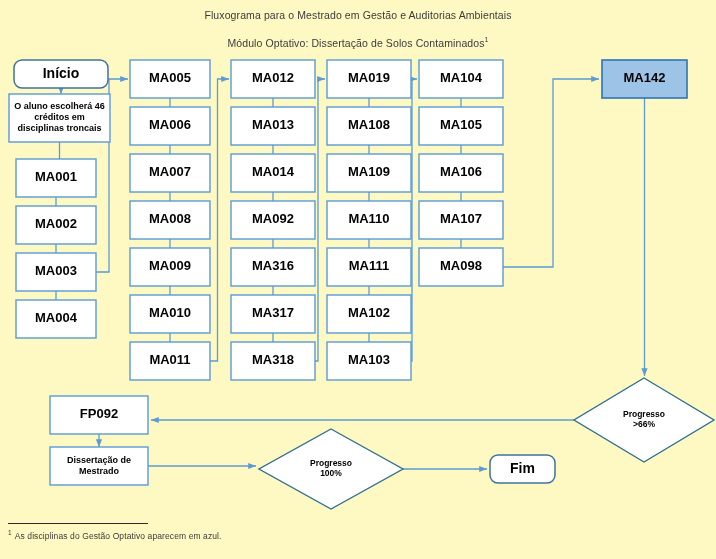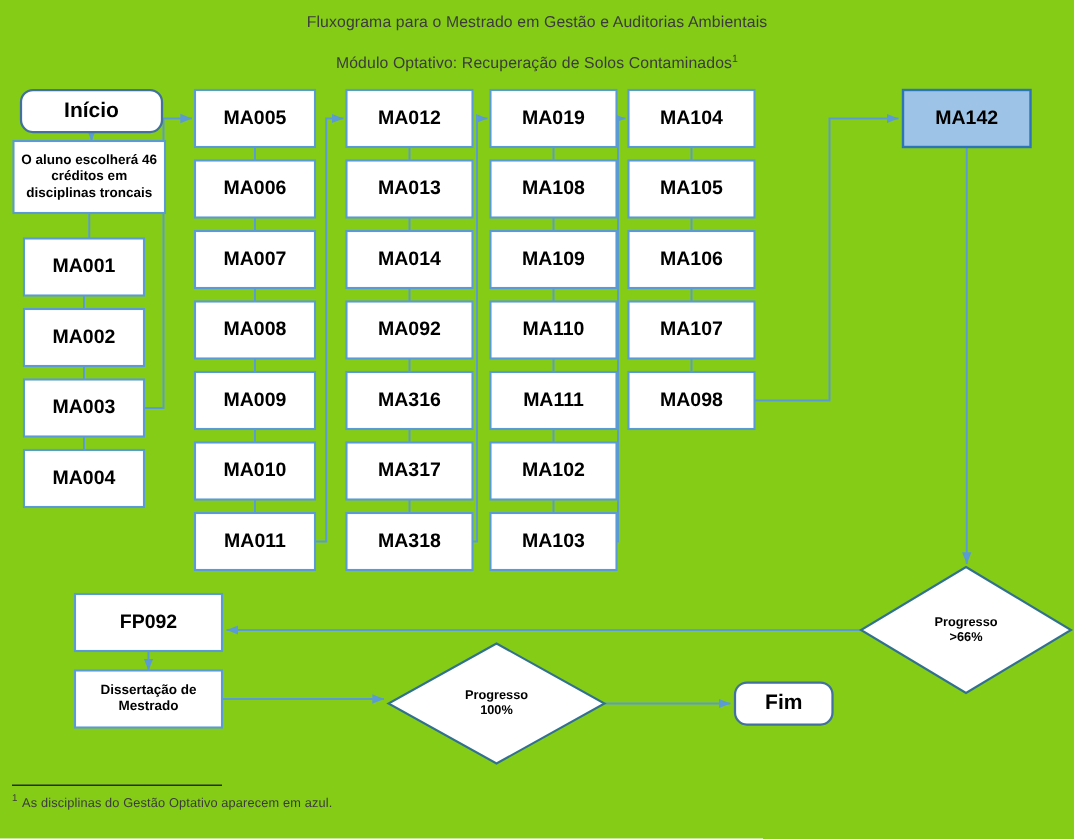--- a/index.html
+++ b/index.html
@@ -9,21 +9,21 @@
     background: #ffffff;
   }
   body {
     font-family: "Liberation Sans", sans-serif;
     color: #000000;
   }
   #page {
     position: relative;
     width: 716px;
     height: 559px;
-    background: #84cc16;
+    background: #fef9c3;
     overflow: hidden;
   }
   .title-block {
     position: absolute;
     left: 0;
     top: 0;
     width: 716px;
     text-align: center;
   }
   .title-line-1 {
@@ -116,21 +116,21 @@
     margin-right: 3px;
   }
 </style>
 </head>
 <body>
 
 <div id="page">
 
   <div class="title-block">
     <div class="title-line-1">Fluxograma para o Mestrado em Gestão e Auditorias Ambientais</div>
-    <div class="title-line-2"><span>Módulo Optativo: Recuperação de Solos Contaminados</span><sup>1</sup></div>
+    <div class="title-line-2"><span>Módulo Optativo: Dissertação de Solos Contaminados</span><sup>1</sup></div>
   </div>
 
   <svg id="flow" viewBox="0 0 716 559">
     <defs>
       <marker id="arrowhead" markerWidth="7" markerHeight="7" refX="6" refY="3" orient="auto" markerUnits="strokeWidth">
         <path d="M0,0.6 L6,3 L0,5.4 z" fill="#5b9bd5"></path>
       </marker>
       <marker id="arrowhead-dark" markerWidth="7" markerHeight="7" refX="6" refY="3" orient="auto" markerUnits="strokeWidth">
         <path d="M0,0.6 L6,3 L0,5.4 z" fill="#5b9bd5"></path>
       </marker>

